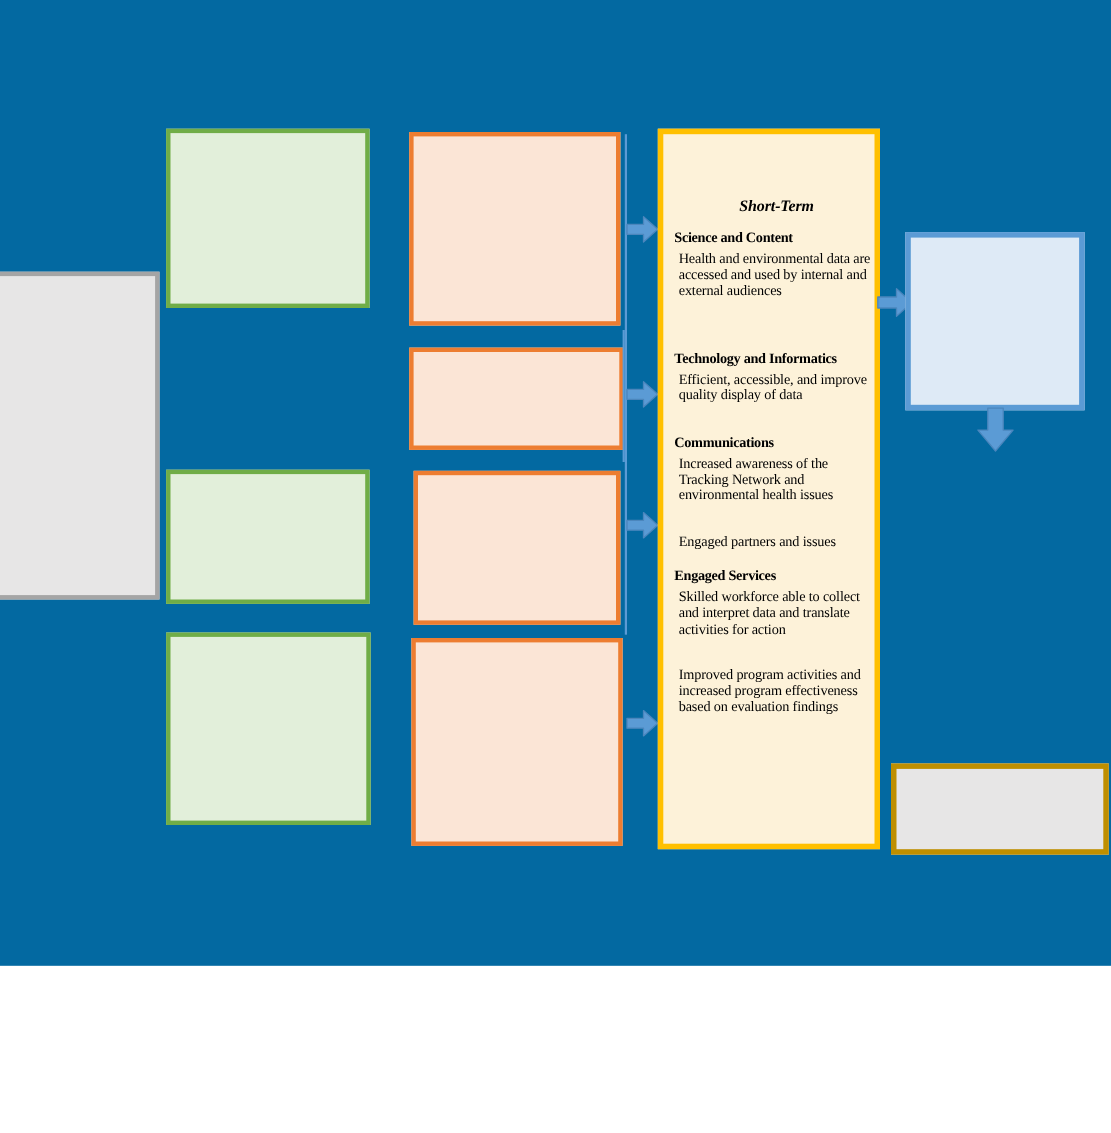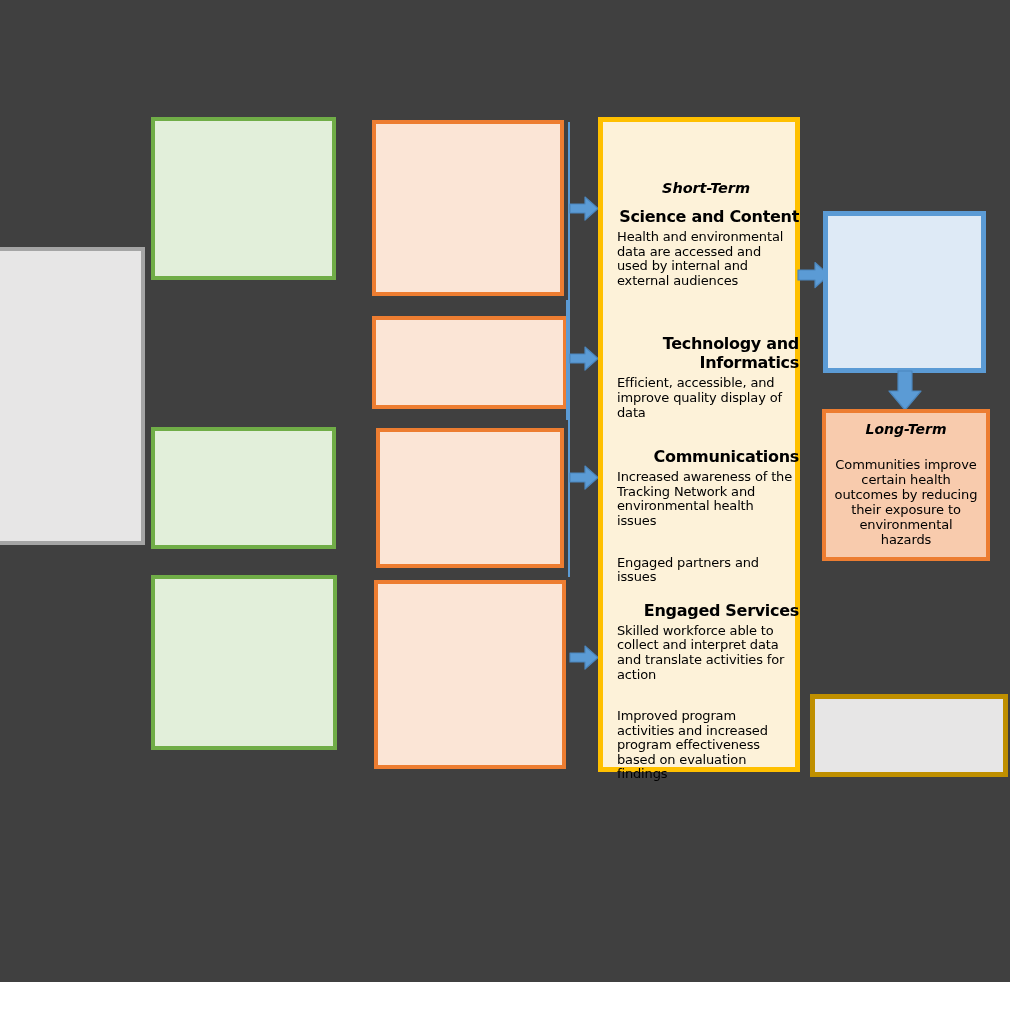--- a/index.html
+++ b/index.html
@@ -9,23 +9,24 @@
   }
   body {
     width: 1010px;
     height: 1030px;
     font-family: "DejaVu Sans", "Liberation Sans", sans-serif;
     -webkit-font-smoothing: antialiased;
   }
   #canvas {
     position: relative;
     width: 1010px;
-    height: 982px;
+    height: 878px;
     overflow: hidden;
-    background: #404040;
+    background: #0369a1;
+    font-family: Liberation Serif, serif;
   }
   .box {
     position: absolute;
     box-sizing: border-box;
   }
   
   .box-grey-left {
     left: -8px;
     top: 247px;
     width: 153px;
@@ -87,22 +88,22 @@
     font-style: italic;
     font-weight: bold;
     font-size: 14.5px;
     text-align: center;
     color: #000;
     margin: 0 0 11px 0;
     letter-spacing: -0.1px;
   }
   .st-head {
     font-weight: bold;
-    font-size: 16px;
-    text-align: right;
+    font-size: 13px;
+    text-align: left;
     color: #000;
     margin: 0;
     letter-spacing: -0.3px;
   }
   .st-body {
     font-size: 13px;
     line-height: 14.6px;
     color: #000;
     margin: 4px;
     text-align: left;
@@ -256,22 +257,18 @@
   <div class="box box-blue">
     <span></span>
   </div>
 
   <div class="arrow" style="left:886px; top:370px;">
     <svg width="38" height="42" viewBox="0 0 38 42">
       <path d="M12 1 L26 1 L26 21 L35 21 L19 40 L3 21 L12 21 Z" fill="#5b9bd5" stroke="#4b86bd" stroke-width="1.2" stroke-linejoin="round"></path>
     </svg>
   </div>
 
-  <div class="box box-longterm">
-    <div class="lt-title">Long-Term</div>
-    <div class="lt-body">Communities improve certain health outcomes by reducing their exposure to environmental hazards</div>
-  </div>
 
   <div class="box box-olive">
     <span></span>
   </div>
 
 </div>
 
 </body></html>

